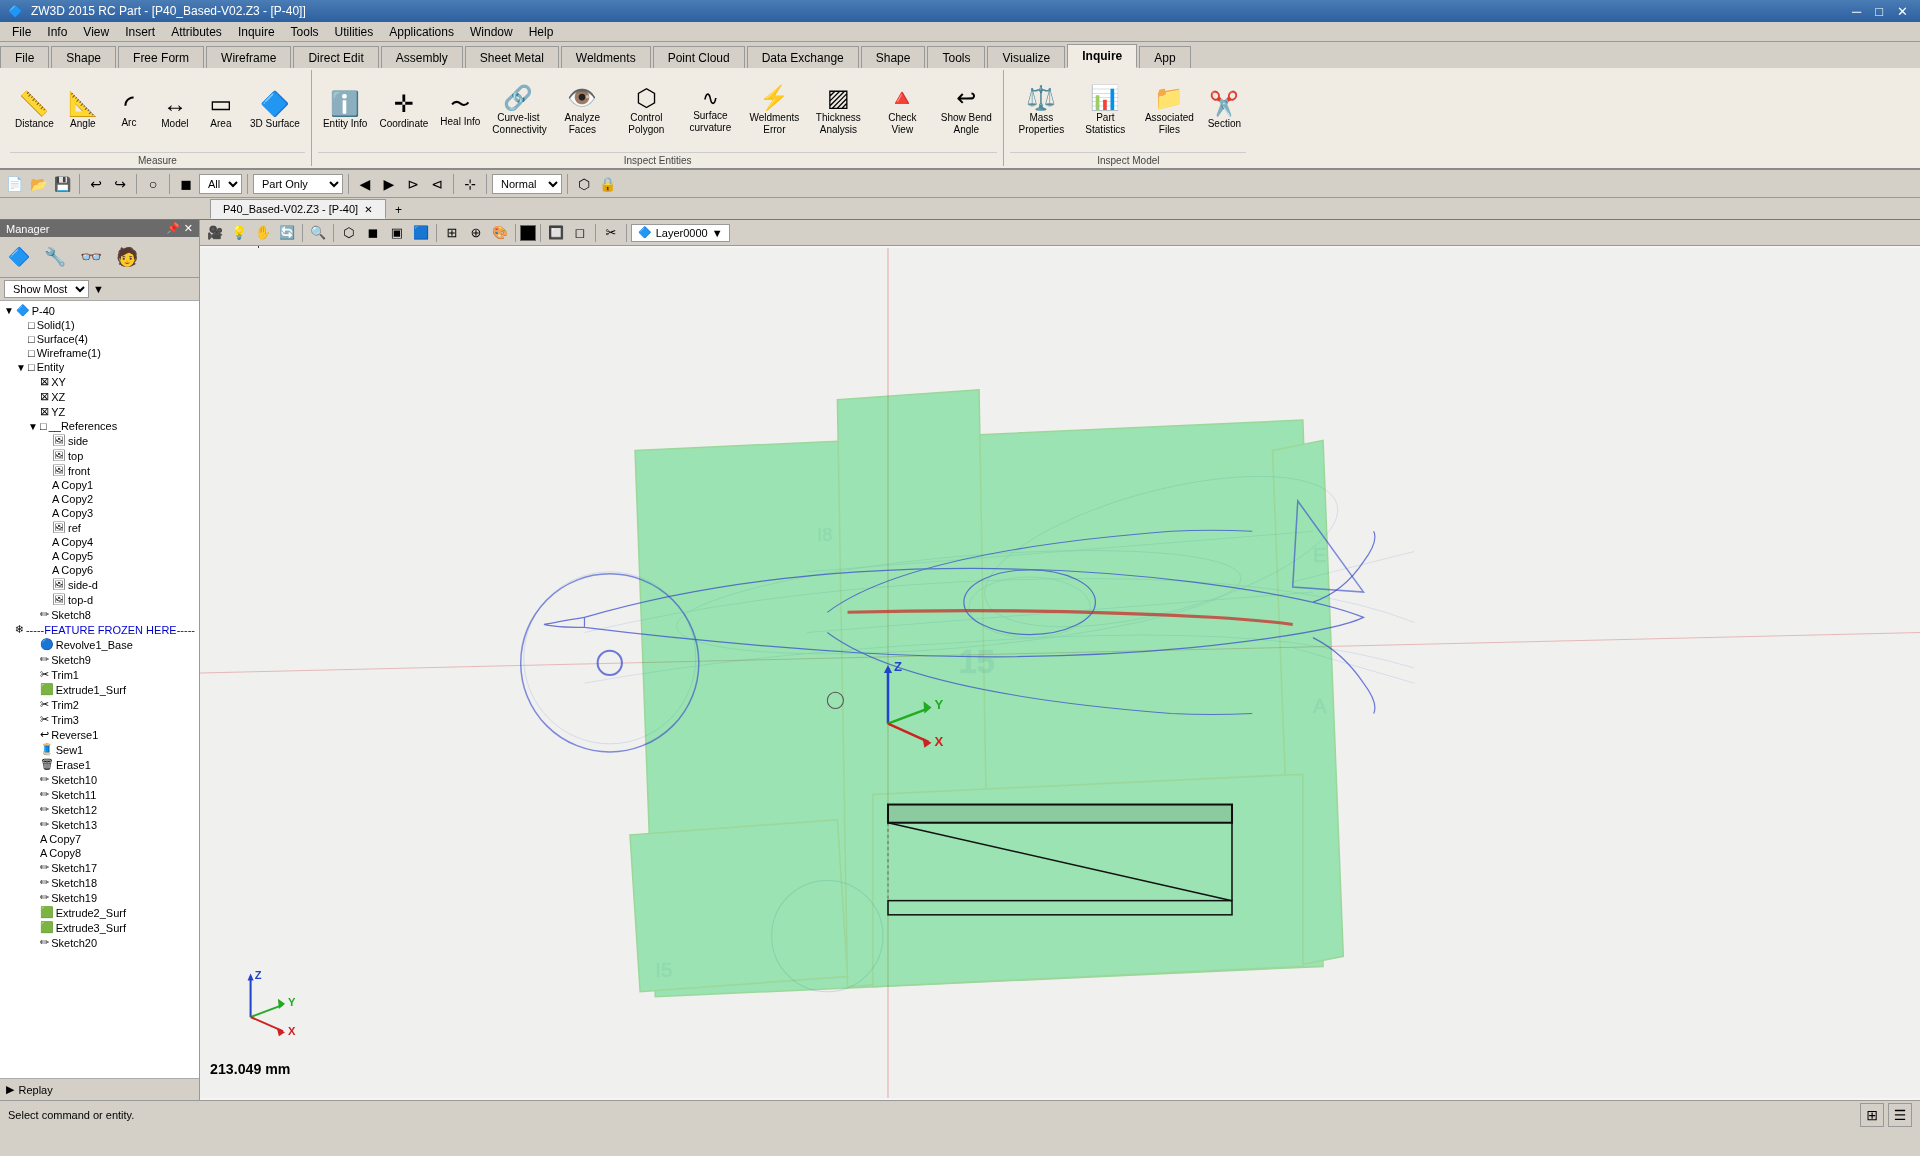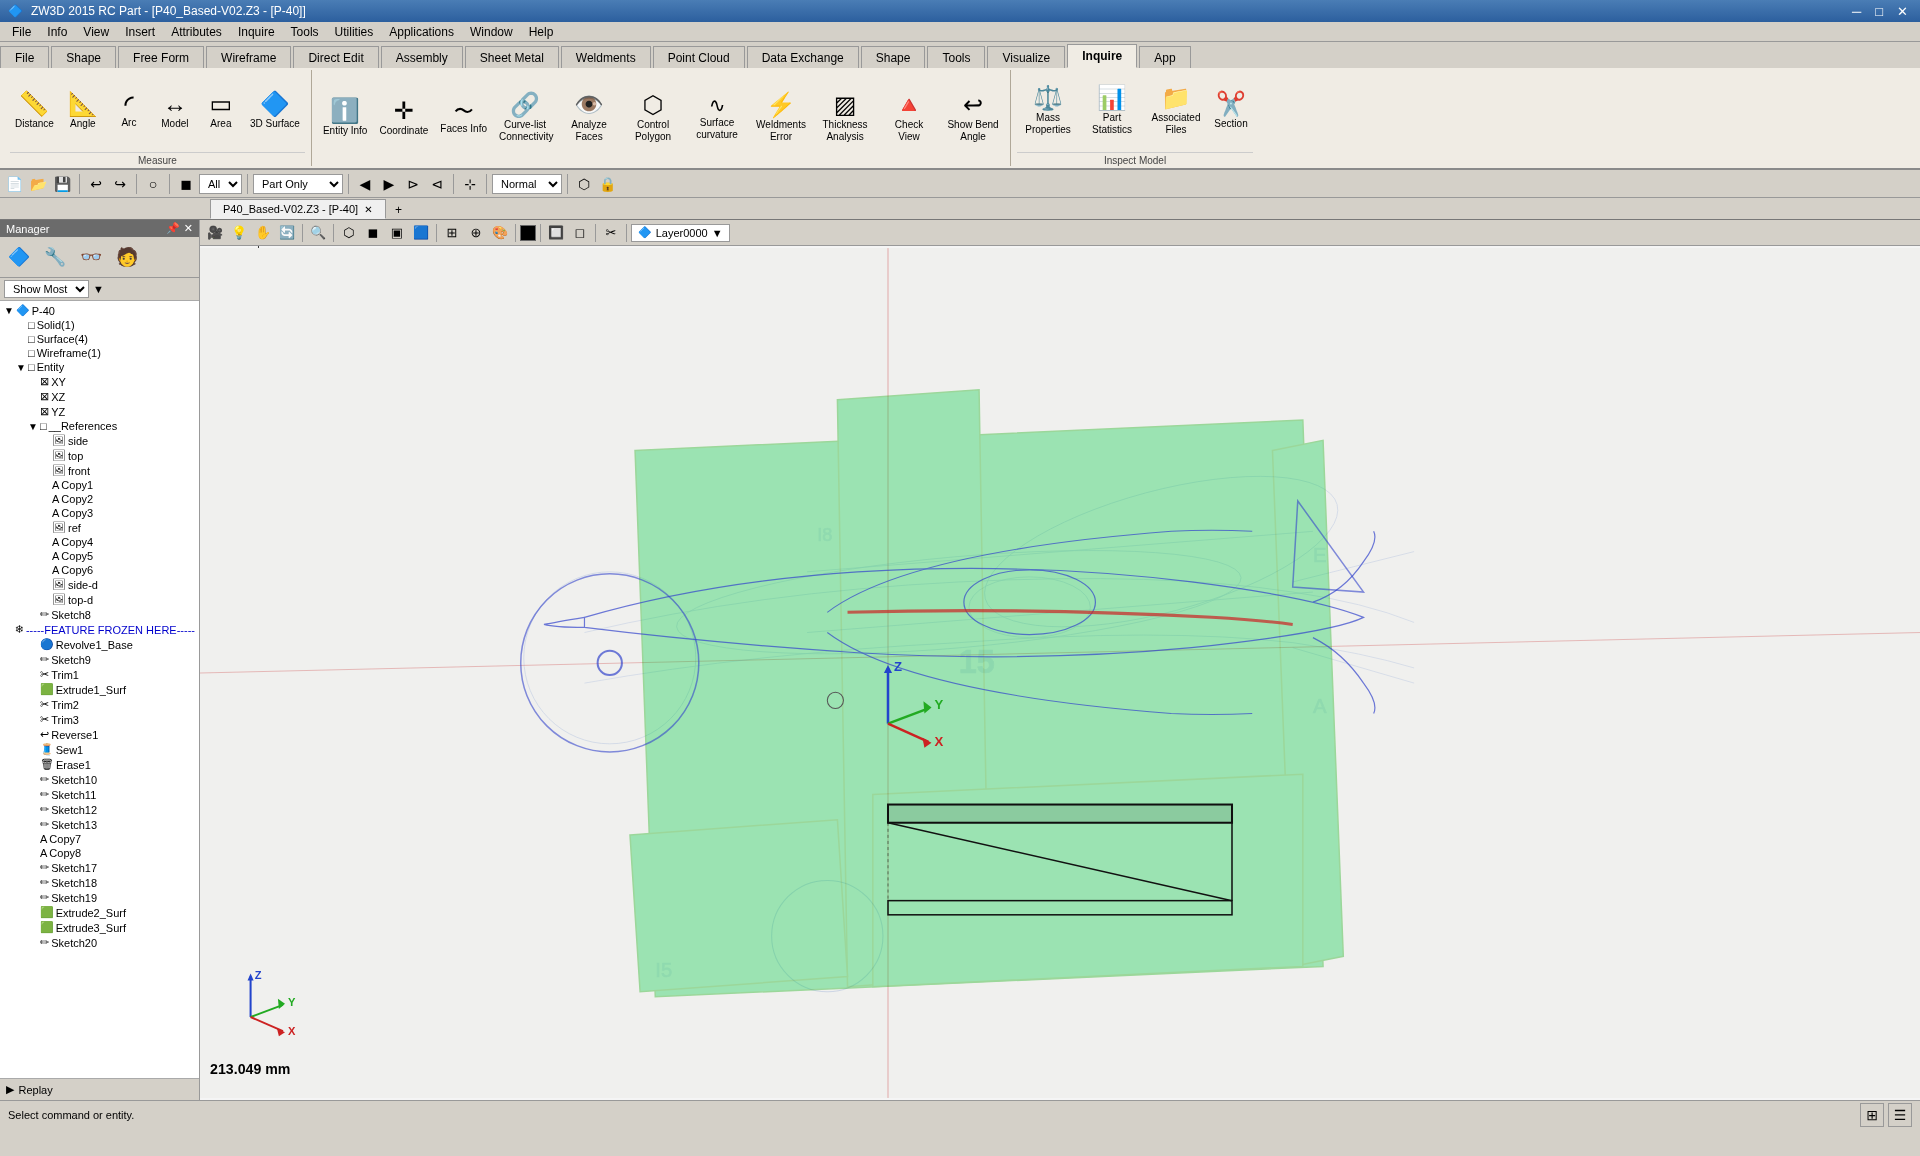--- a/index.html
+++ b/index.html
@@ -439,21 +439,21 @@
         <div class="ribbon-btn">
           <span class="ribbon-icon">ℹ️</span>
           <span class="btn-label">Entity Info</span>
         </div>
         <div class="ribbon-btn">
           <span class="ribbon-icon">✛</span>
           <span class="btn-label">Coordinate</span>
         </div>
         <div class="ribbon-btn">
           <span class="ribbon-icon" style="font-size:20px;">〜</span>
-          <span class="btn-label">Faces Info</span>
+          <span class="btn-label">Heal Info</span>
         </div>
         <div class="ribbon-btn">
           <span class="ribbon-icon">🔗</span>
           <span class="btn-label">Curve-list Connectivity</span>
         </div>
         <div class="ribbon-btn">
           <span class="ribbon-icon">👁️</span>
           <span class="btn-label">Analyze Faces</span>
         </div>
         <div class="ribbon-btn">
@@ -474,20 +474,21 @@
         </div>
         <div class="ribbon-btn">
           <span class="ribbon-icon">🔺</span>
           <span class="btn-label">Check View</span>
         </div>
         <div class="ribbon-btn">
           <span class="ribbon-icon">↩</span>
           <span class="btn-label">Show Bend Angle</span>
         </div>
       </div>
+      <div class="ribbon-group-label">Inspect Entities</div>
     </div>
 
     <div class="ribbon-group">
       <div class="ribbon-group-buttons">
         <div class="ribbon-btn">
           <span class="ribbon-icon">⚖️</span>
           <span class="btn-label">Mass Properties</span>
         </div>
         <div class="ribbon-btn">
           <span class="ribbon-icon">📊</span>

